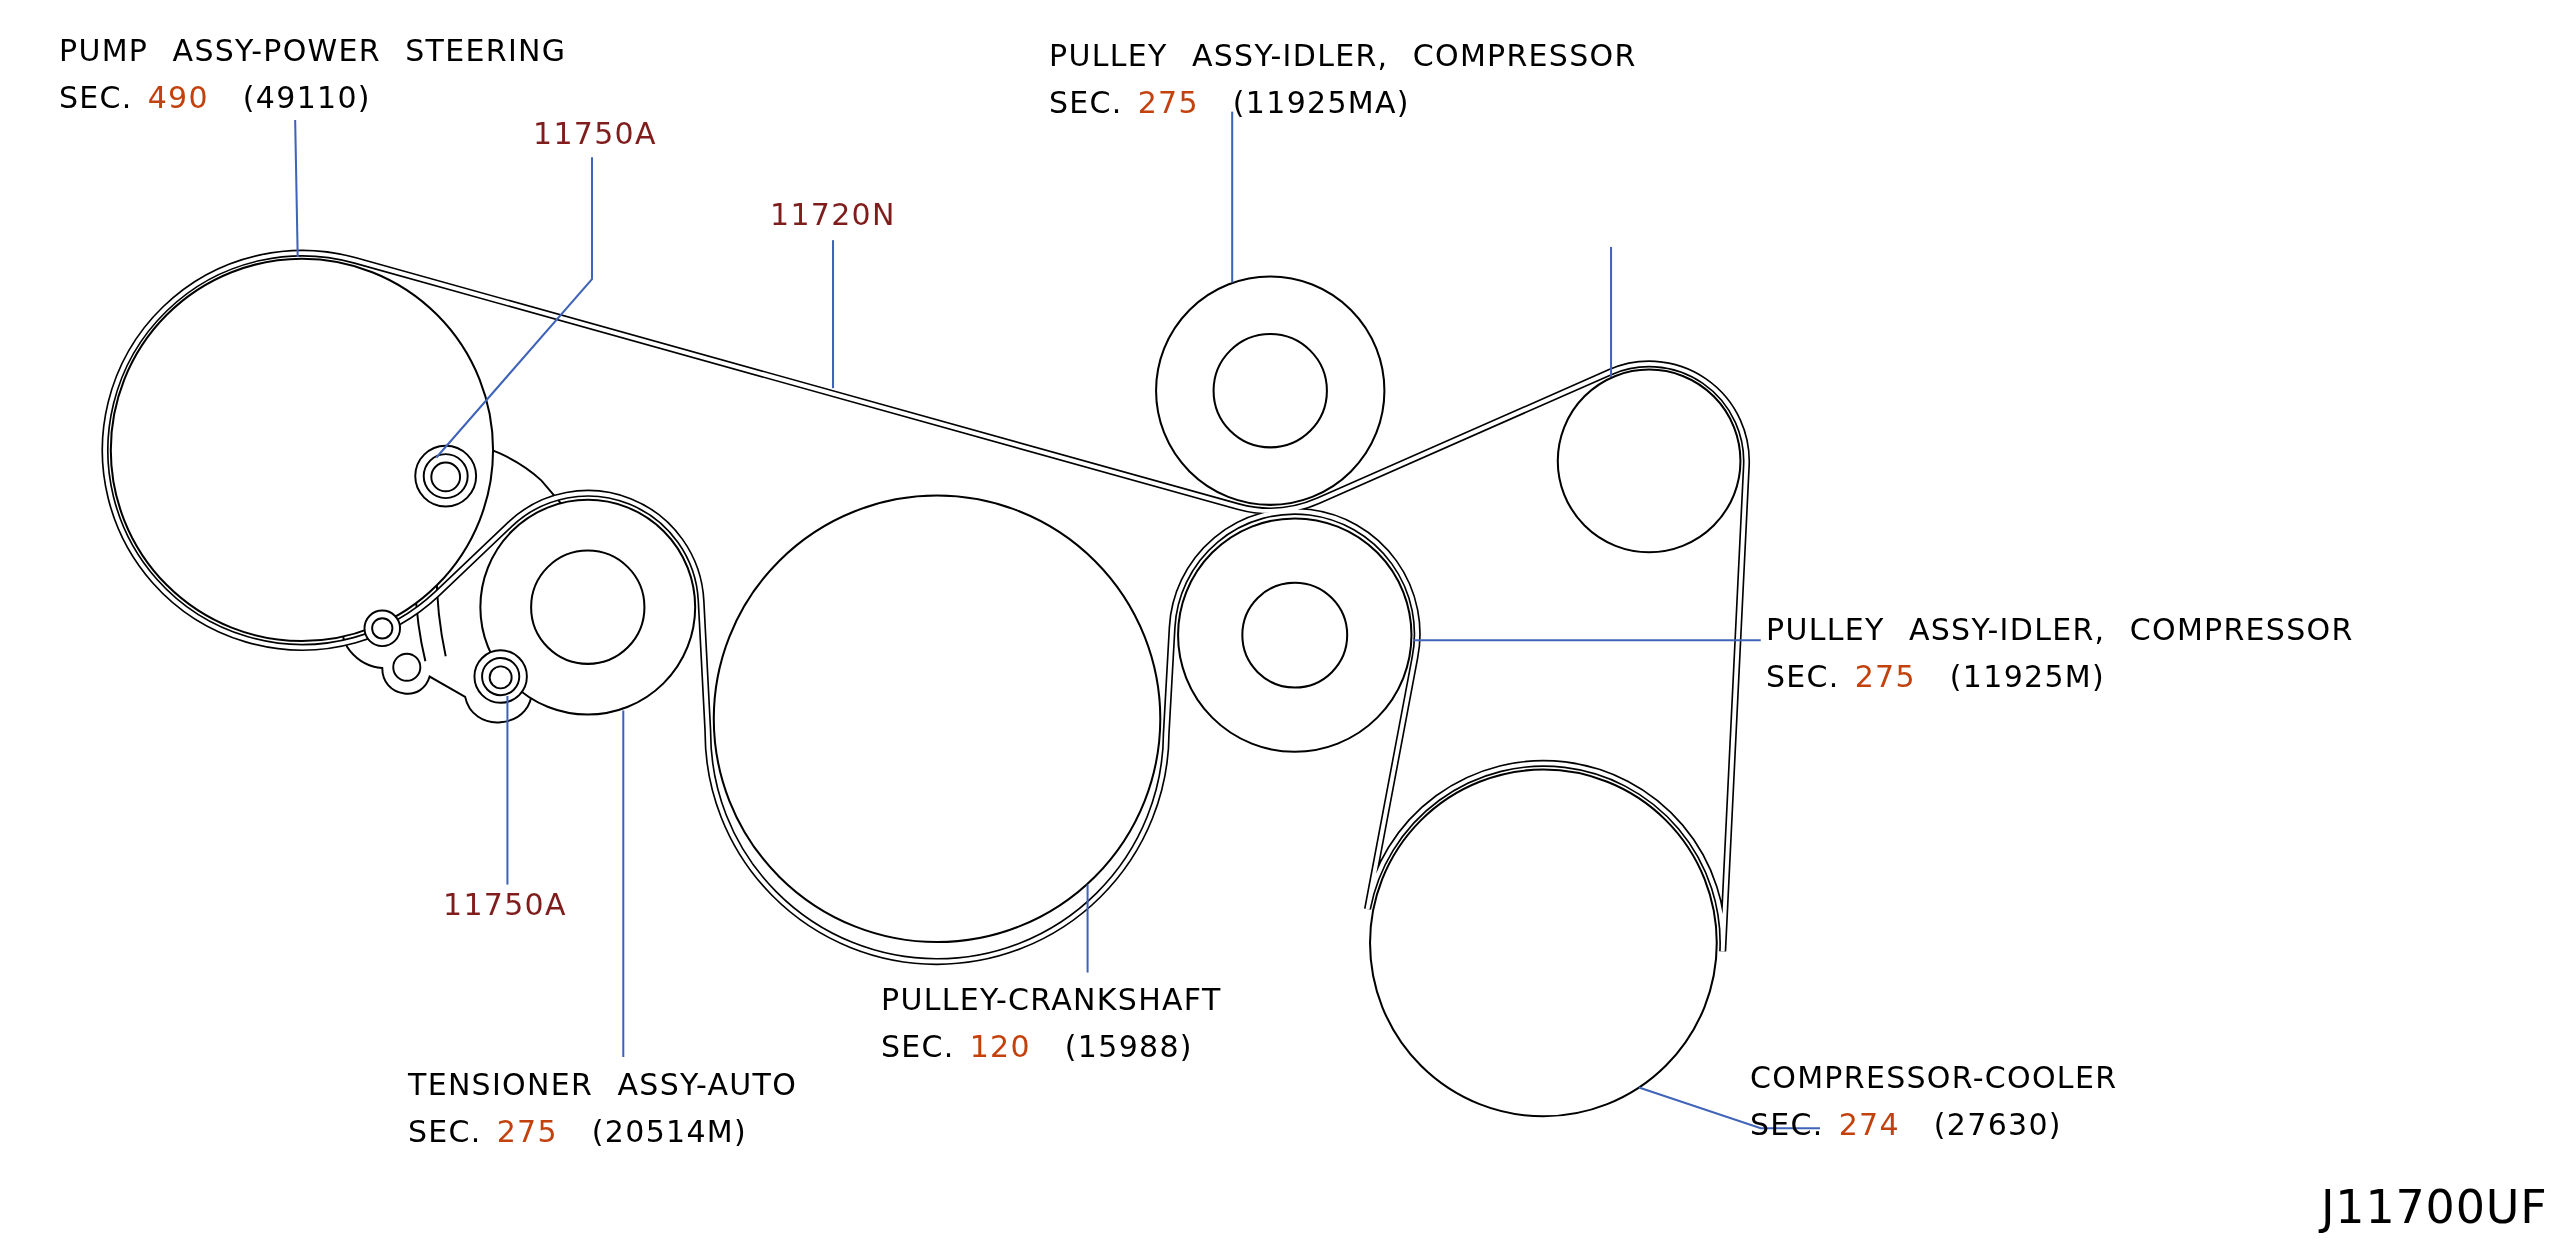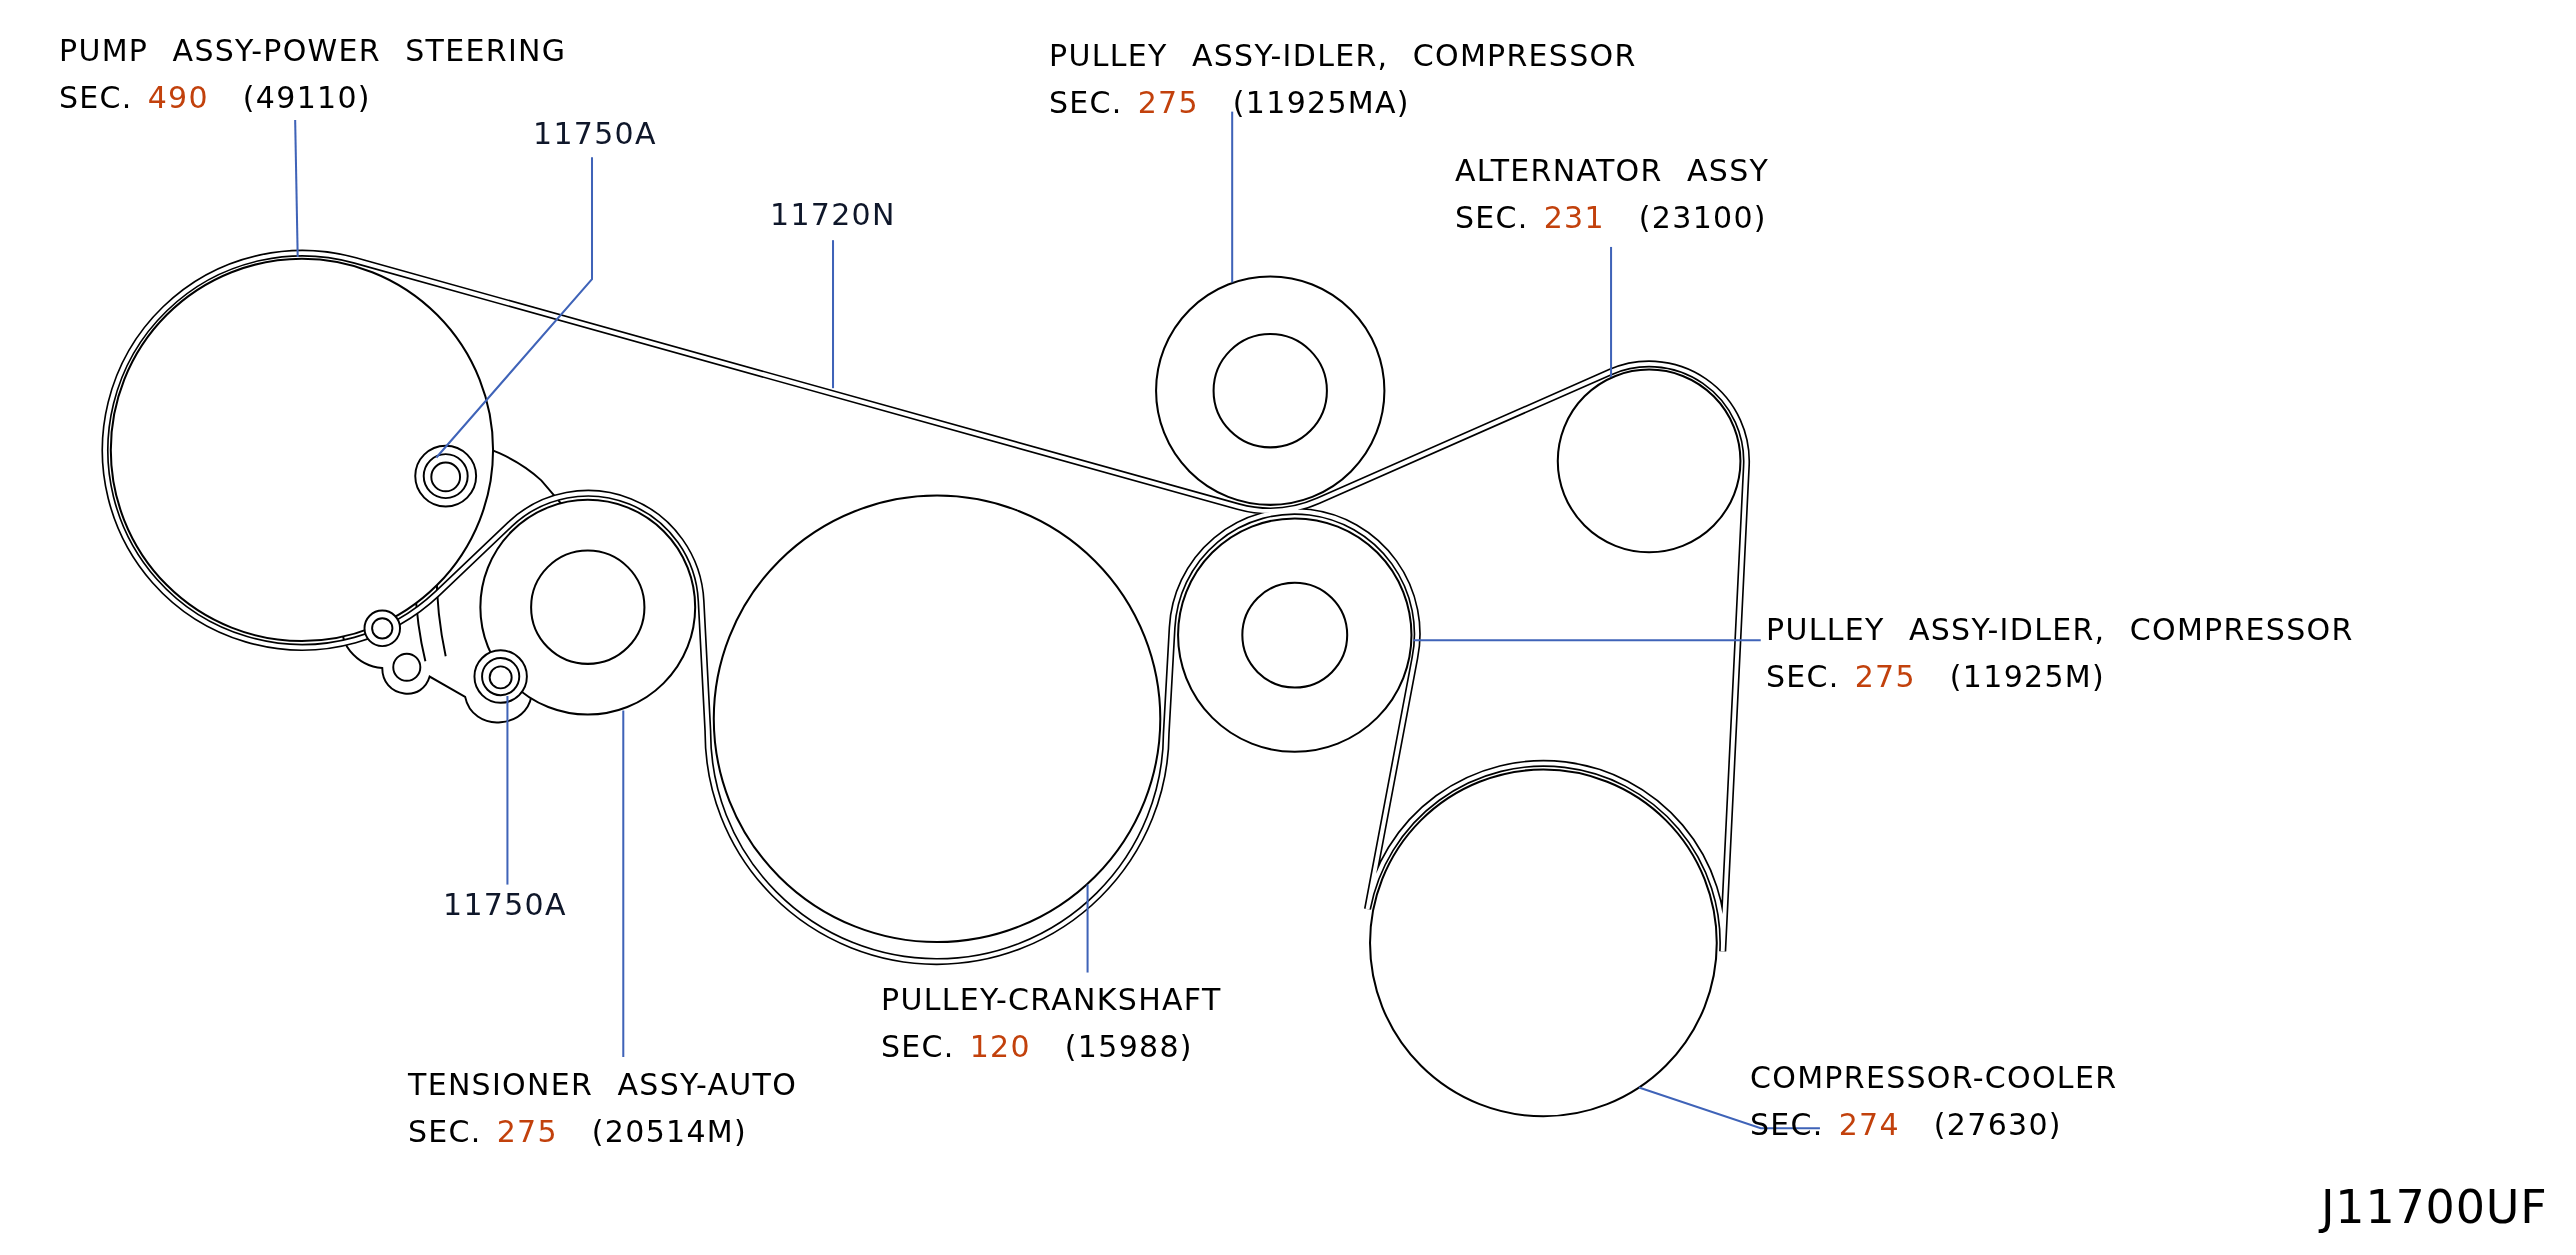--- a/index.html
+++ b/index.html
@@ -21,21 +21,21 @@
     color:#000000;
   }
   .label .sec{margin-right:15px;}
   .label .num{color:#c2410c;margin-right:34px;}
   .code{
     position:absolute;
     font-size:30px;
     line-height:34px;
     letter-spacing:1.3px;
     white-space:nowrap;
-    color:#0f172a;
+    color:#7f1d1d;
   }
   .doccode{
     position:absolute;
     font-size:46px;
     line-height:37px;
     letter-spacing:0.8px;
     color:#000000;
     white-space:nowrap;
   }
 </style>
@@ -148,26 +148,20 @@
     </div>
   </div>
 
   <div class="label" style="left:1049px;top:32px">
     <div>PULLEY  ASSY-IDLER,  COMPRESSOR</div>
     <div>
       <span class="sec">SEC.</span><span class="num">275</span><span>(11925MA)</span>
     </div>
   </div>
 
-  <div class="label" style="left:1455px;top:147px">
-    <div>ALTERNATOR  ASSY</div>
-    <div>
-      <span class="sec">SEC.</span><span class="num">231</span><span>(23100)</span>
-    </div>
-  </div>
 
   <div class="label" style="left:1766px;top:606px">
     <div>PULLEY  ASSY-IDLER,  COMPRESSOR</div>
     <div>
       <span class="sec">SEC.</span><span class="num">275</span><span>(11925M)</span>
     </div>
   </div>
 
   <div class="label" style="left:408px;top:1061px">
     <div>TENSIONER  ASSY-AUTO</div>

